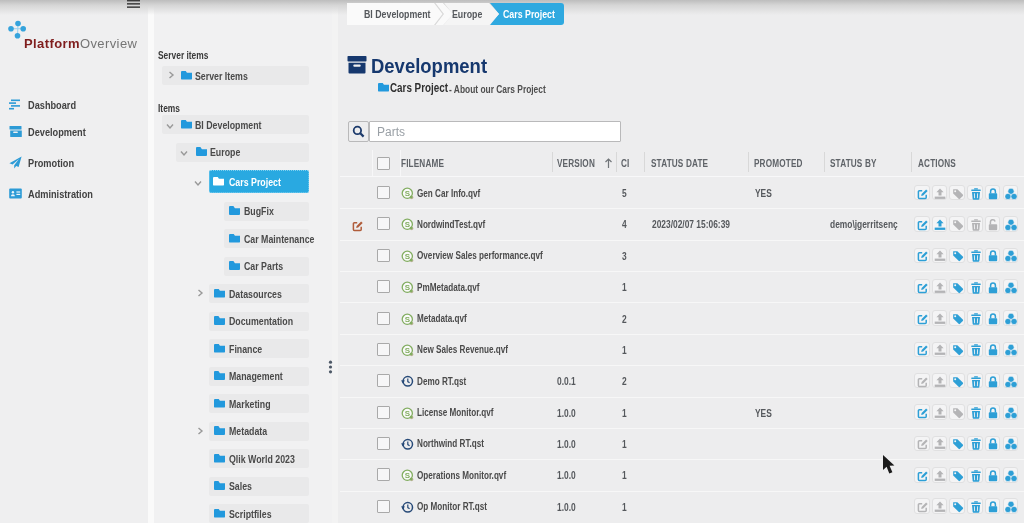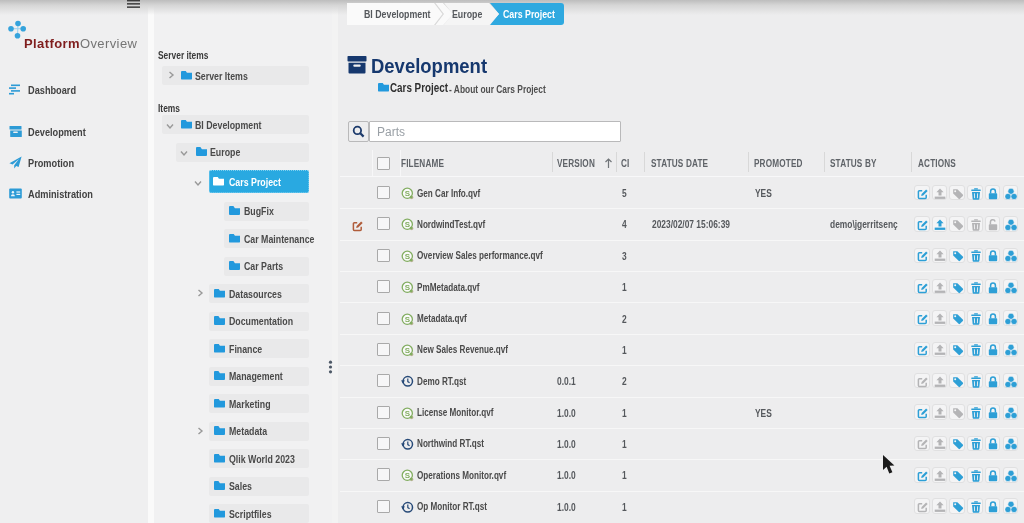--- a/index.html
+++ b/index.html
@@ -59,21 +59,21 @@
     <circle cx="10" cy="3.5" r="2.8"></circle>
     <circle cx="3" cy="8.7" r="2.8"></circle>
     <circle cx="15.2" cy="8.7" r="2.8"></circle>
     <circle cx="9.5" cy="15.7" r="2.8"></circle>
   </g>
 </svg>
 <div class="abs" style="left:24px;top:36px;font-size:13px;letter-spacing:0.4px;">
   <b style="color:#7f1d1d;">Platform</b><span style="color:#757575;">Overview</span>
 </div>
 
-<div class="menuitem" style="top:83px;">
+<div class="menuitem" style="top:98px;">
   <svg width="13" height="13" viewBox="0 0 13 13">
       <g fill="#2d9bd6">
         <rect x="2" y="1.5" width="9" height="1.6"></rect>
         <rect x="0" y="4.3" width="7" height="1.6"></rect>
         <rect x="2" y="7.1" width="9" height="1.6"></rect>
         <rect x="0" y="9.9" width="5" height="1.6"></rect>
       </g>
     </svg>
   <span>Dashboard</span>
 </div>

